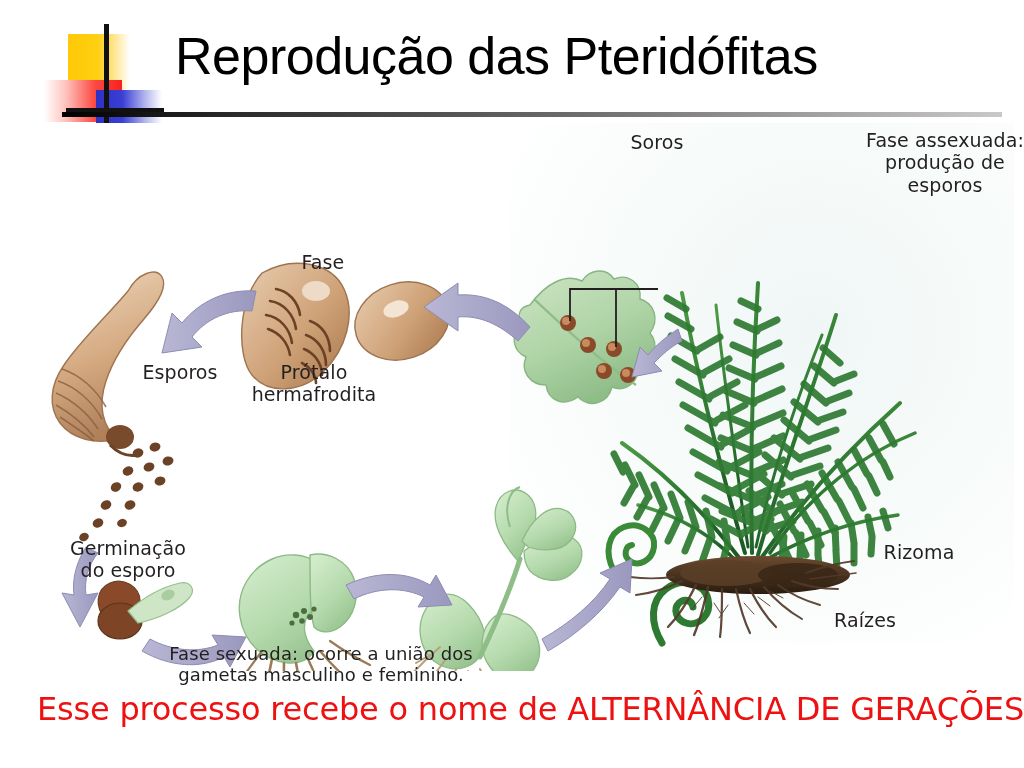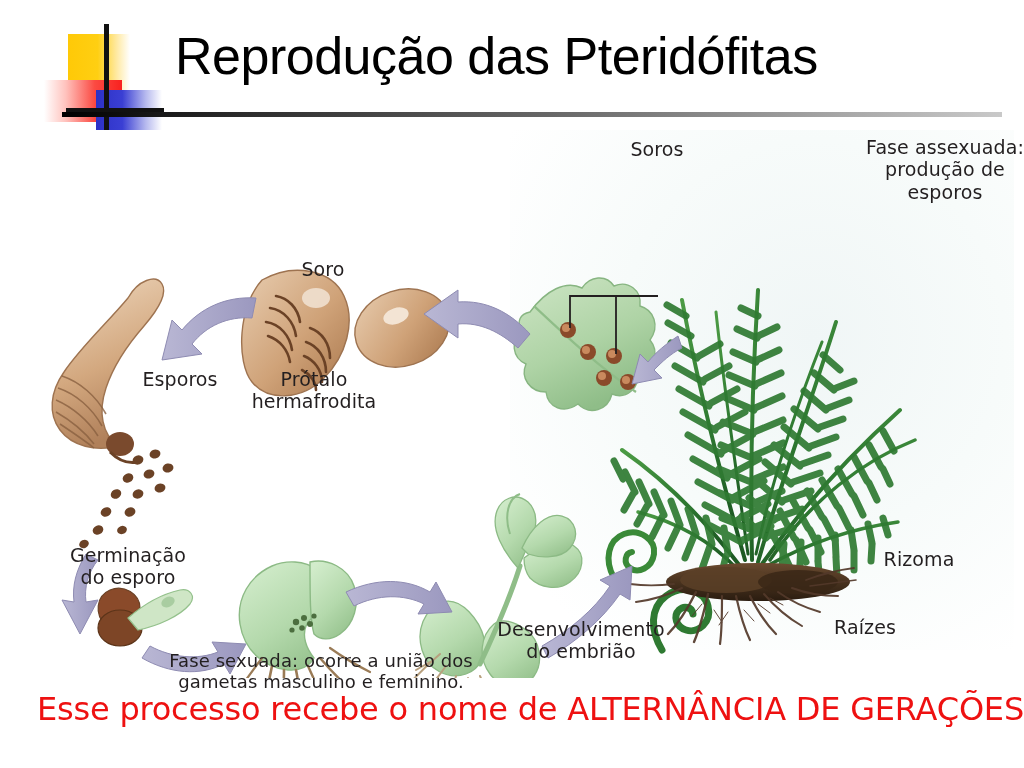--- a/index.html
+++ b/index.html
@@ -36,21 +36,21 @@
     letter-spacing:-0.5px; line-height:1.1; white-space:nowrap;
   }
 
   #title-rule {
     position:absolute; left:62px; top:112px; width:940px; height:5px;
     background:linear-gradient(to right,#000000 0%,#2a2a2a 18%,#6d6d6d 55%,#ababab 85%,#c9c9c9 100%);
   }
 
   
   #diagram {
-    position:absolute; left:10px; top:130px; width:1004px; height:548px;
+    position:absolute; left:10px; top:123px; width:1004px; height:548px;
     background:#ffffff;
   }
   #diagram-tint {
     position:absolute; left:500px; top:0px; width:504px; height:520px;
     background:radial-gradient(ellipse at 60% 40%, #f0f6f6 0%, #f7fbfa 45%, #ffffff 85%);
   }
 
   .dlabel {
     position:absolute; color:#231f20;
     font-family:"DejaVu Sans", sans-serif;
@@ -487,34 +487,32 @@
       <line x1="790" y1="438" x2="938" y2="438" stroke="url(#gRizLine)" stroke-width="2.6"></line>
     </g>
   </svg>
 
   <div class="dlabel" style="left:592px; top:8px;  width:110px;">Soros</div>
 
   <div class="dlabel" style="left:850px; top:6px;  width:170px;">Fase assexuada:
 produção de
 esporos</div>
 
-  <div class="dlabel" style="left:258px; top:128px; width:110px;">Soro</div>
+  <div class="dlabel" style="left:258px; top:128px; width:110px;">Fase</div>
 
   <div class="dlabel" style="left:110px; top:238px; width:120px;">Esporos</div>
 
   <div class="dlabel" style="left:224px; top:238px; width:160px;">Prótalo
 hermafrodita</div>
 
   <div class="dlabel" style="left:38px;  top:414px; width:160px;">Germinação
 do esporo</div>
 
   <div class="dlabel small" style="left:136px; top:488px; width:350px;margin-top:32px;">Fase sexuada: ocorre a união dos
 gametas masculino e feminino.</div>
 
-  <div class="dlabel" style="left:466px; top:488px; width:210px;">Desenvolvimento
-do embrião</div>
 
   <div class="dlabel" style="left:854px; top:418px; width:110px;text-align:center;">Rizoma</div>
 
   <div class="dlabel" style="left:800px; top:486px; width:110px;">Raízes</div>
 </div>
 
 <div id="caption">Esse processo recebe o nome de ALTERNÂNCIA DE GERAÇÕES</div>
 
 </body></html>

